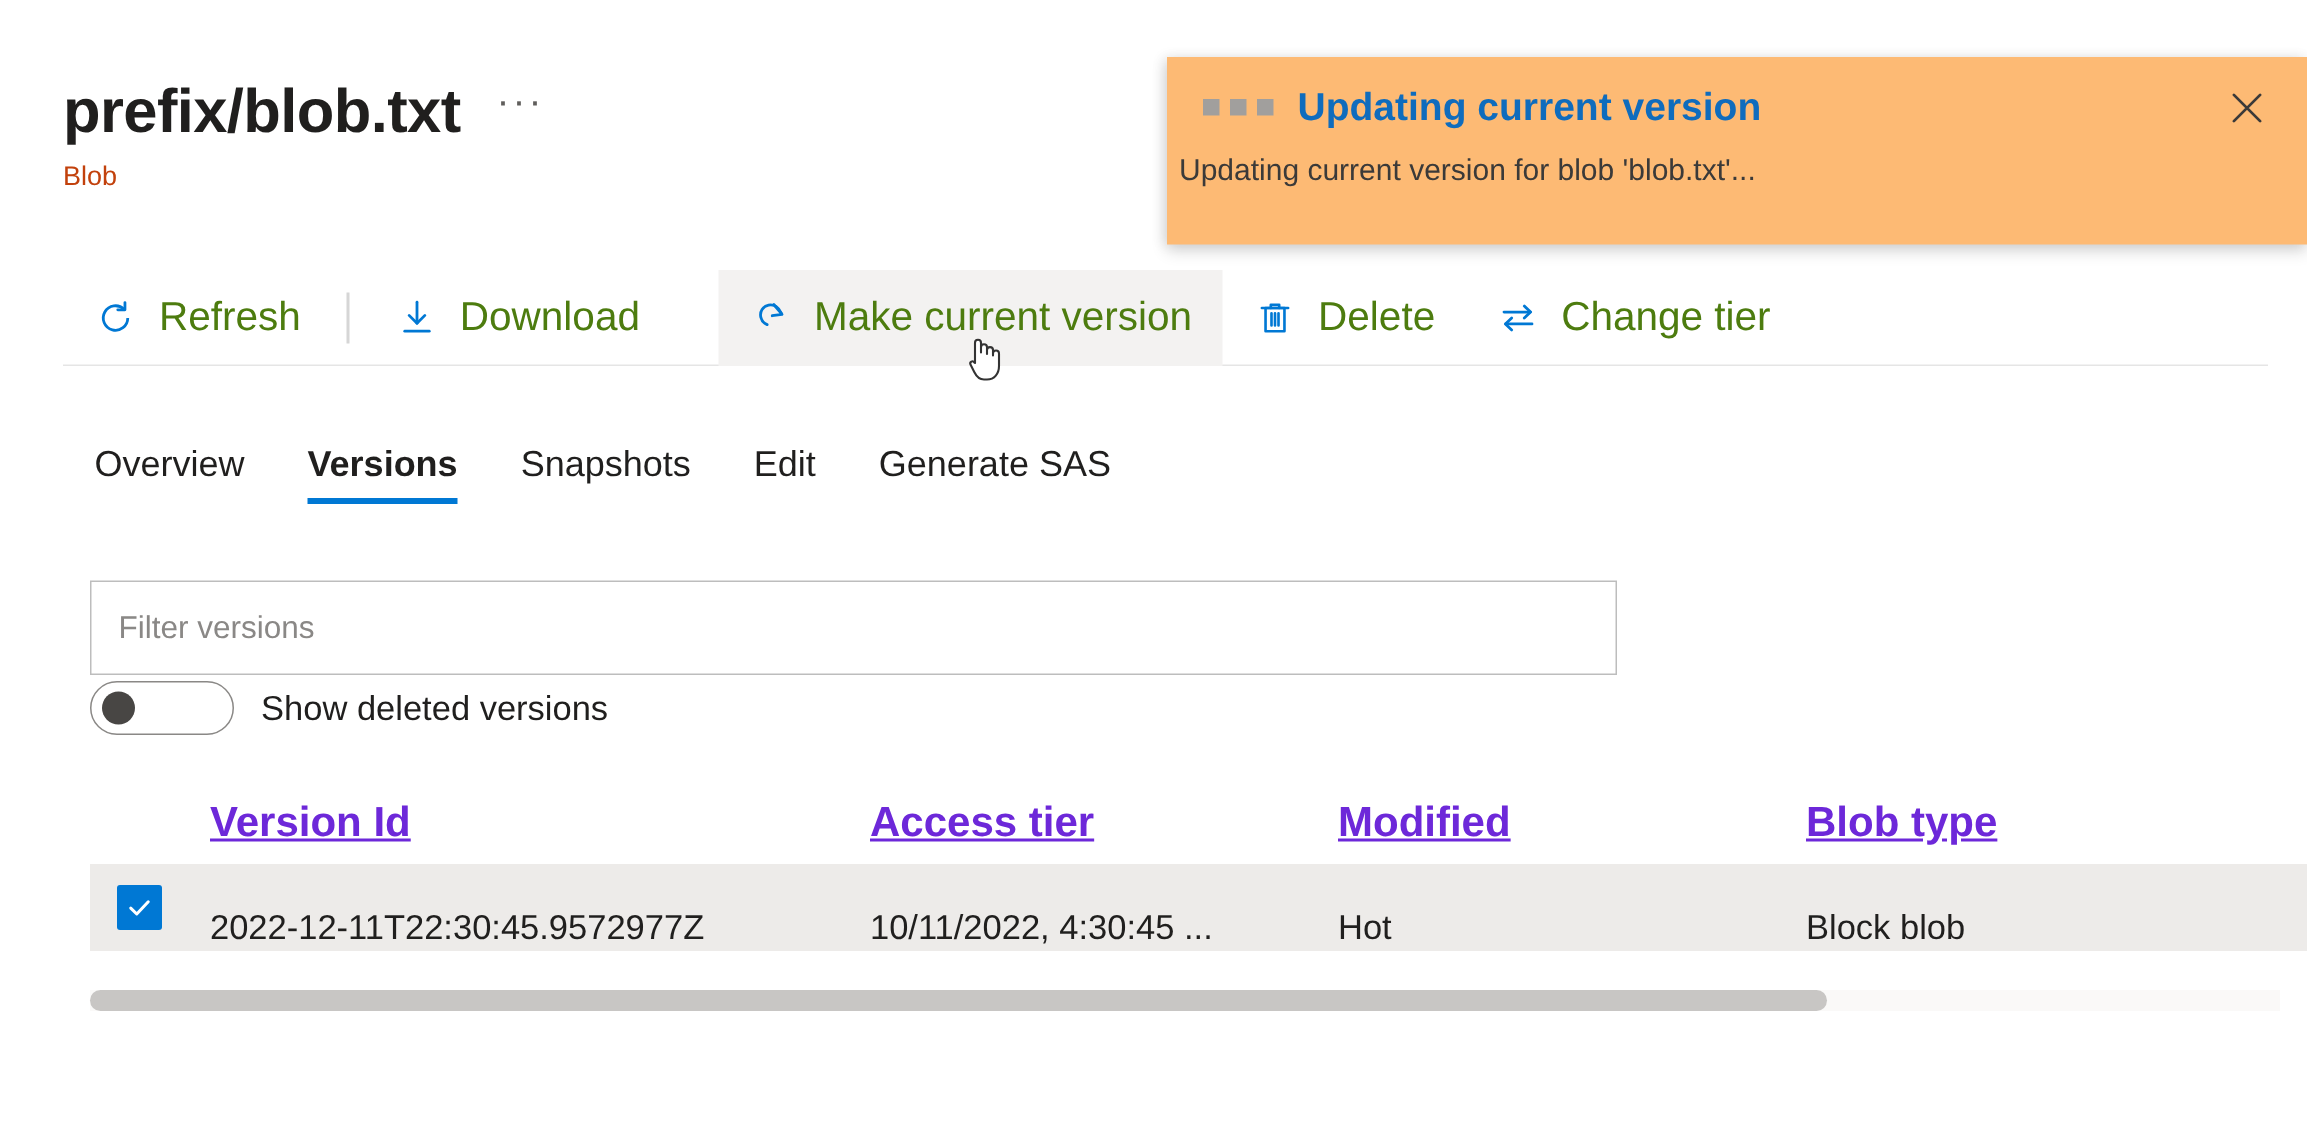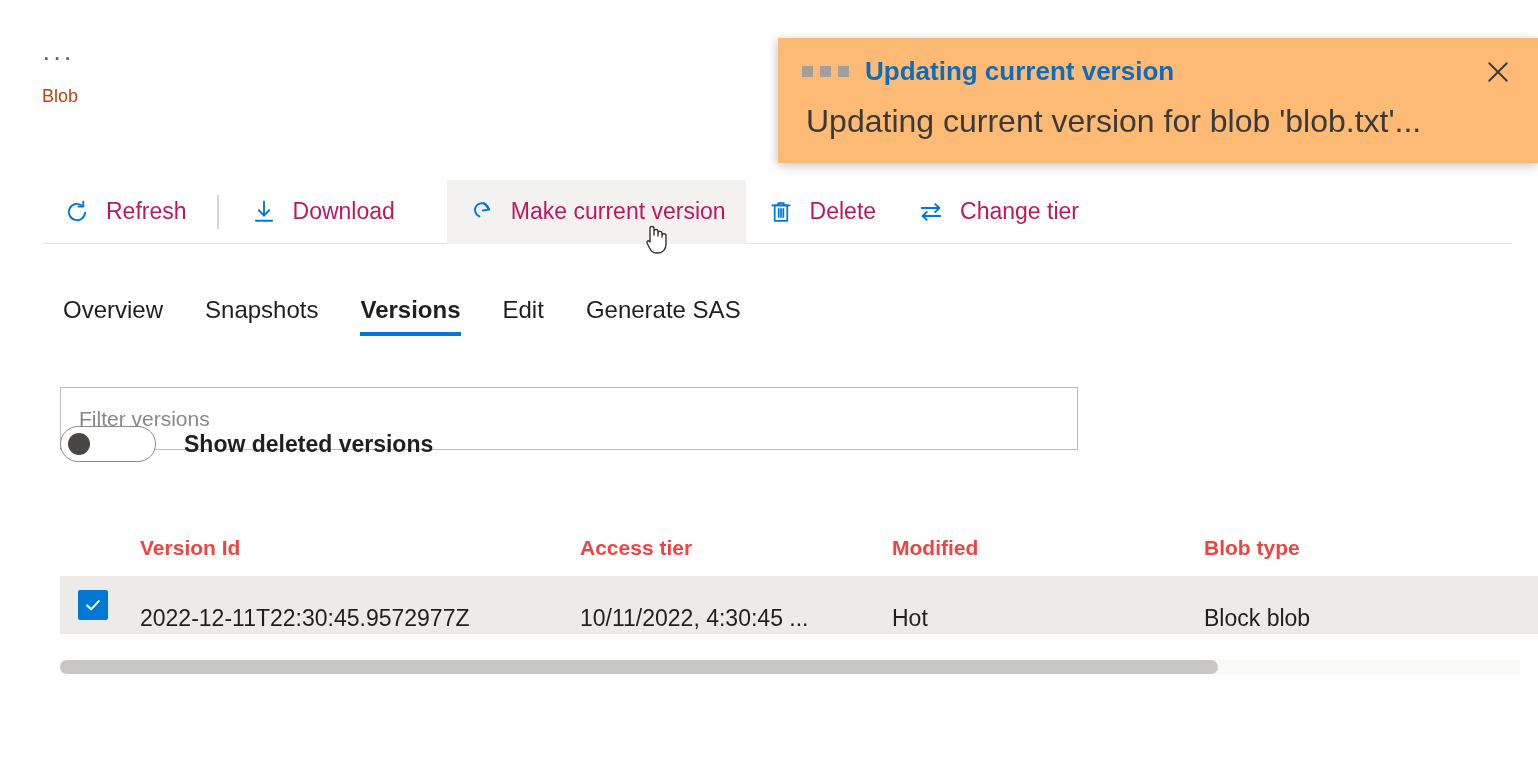--- a/index.html
+++ b/index.html
@@ -65,22 +65,22 @@
   }
   .cmd-btn {
     display: flex;
     align-items: center;
     gap: 14px;
     height: 64px;
     padding: 0 20px;
     cursor: pointer;
     background: transparent;
     border: none;
-    font-size: 23px;
-    color: #be185d;
+    font-size: 27px;
+    color: #4d7c0f;
     font-family: inherit;
     white-space: nowrap;
   }
   .cmd-btn.hovered {
     background: #f3f2f1;
     margin-left: 32px;
   }
   .cmd-sep {
     width: 2px;
     height: 34px;
@@ -142,25 +142,24 @@
     padding: 0 18px;
     outline: none;
   }
   .filter-input::placeholder {
     color: #8a8886;
   }
 
   .toggle-row {
     position: absolute;
     left: 60px;
-    top: 426px;
-    display: flex;
-    align-items: center;
-    gap: 28px;
-    font-weight: bold;
+    top: 454px;
+    display: flex;
+    align-items: center;
+    gap: 18px;
   }
   .toggle {
     width: 96px;
     height: 36px;
     border-radius: 18px;
     border: 1px solid #8a8886;
     background: #ffffff;
     position: relative;
     cursor: pointer;
     box-sizing: border-box;
@@ -207,23 +206,24 @@
     display: flex;
     align-items: center;
     padding-left: 18px;
     box-sizing: border-box;
   }
   .col-version { width: 440px; flex: none; }
   .col-modified { width: 312px; flex: none; }
   .col-tier { width: 312px; flex: none; }
   .col-type { width: 320px; flex: none; }
   .grid-header .cell {
-    font-size: 21px;
+    font-size: 28px;
     font-weight: 700;
-    color: #ef4444;
+    color: #6d28d9;
+    text-decoration: underline;
   }
   .grid-row .cell {
     font-size: 23px;
     color: #201f1e;
     white-space: nowrap;
     margin-top: 26px;
   }
   .checkbox {
     width: 30px;
     height: 30px;
@@ -281,23 +281,23 @@
     height: 11px;
     background: #a19f9d;
   }
   .toast-title {
     font-size: 26px;
     font-weight: 700;
     color: #0f6cbd;
     cursor: pointer;
   }
   .toast-body {
-    font-size: 32px;
+    font-size: 20px;
     color: #3b3a39;
-    padding: 16px 0 0 28px;
+    padding: 16px 0 0 8px;
   }
   .toast-close {
     position: absolute;
     right: 18px;
     top: 12px;
     width: 44px;
     height: 44px;
     display: flex;
     align-items: center;
     justify-content: center;
@@ -313,20 +313,21 @@
     height: 34px;
     z-index: 30;
     pointer-events: none;
   }
 </style>
 </head>
 <body>
 
 <div class="page-header">
   <div class="title-row">
+    <div class="page-title">prefix/blob.txt</div>
     <div class="title-ellipsis">···</div>
   </div>
   <div class="page-subtitle">Blob</div>
 </div>
 
 <div class="command-bar">
 
   <div class="cmd-btn">
     <span class="cmd-icon">
       <svg width="28" height="28" viewBox="0 0 24 24" fill="none" stroke="#0078d4" stroke-width="1.6">
@@ -382,25 +383,25 @@
       </svg>
     </span>
     <span>Change tier</span>
   </div>
 </div>
 
 <div class="tab-bar">
   <div class="tab">
     <span>Overview</span>
   </div>
+  <div class="tab active">
+    <span>Versions</span>
+  </div>
   <div class="tab">
     <span>Snapshots</span>
-  </div>
-  <div class="tab active">
-    <span>Versions</span>
   </div>
   <div class="tab">
     <span>Edit</span>
   </div>
   <div class="tab">
     <span>Generate SAS</span>
   </div>
 </div>
 
 <input class="filter-input" type="text" placeholder="Filter versions" style="">

